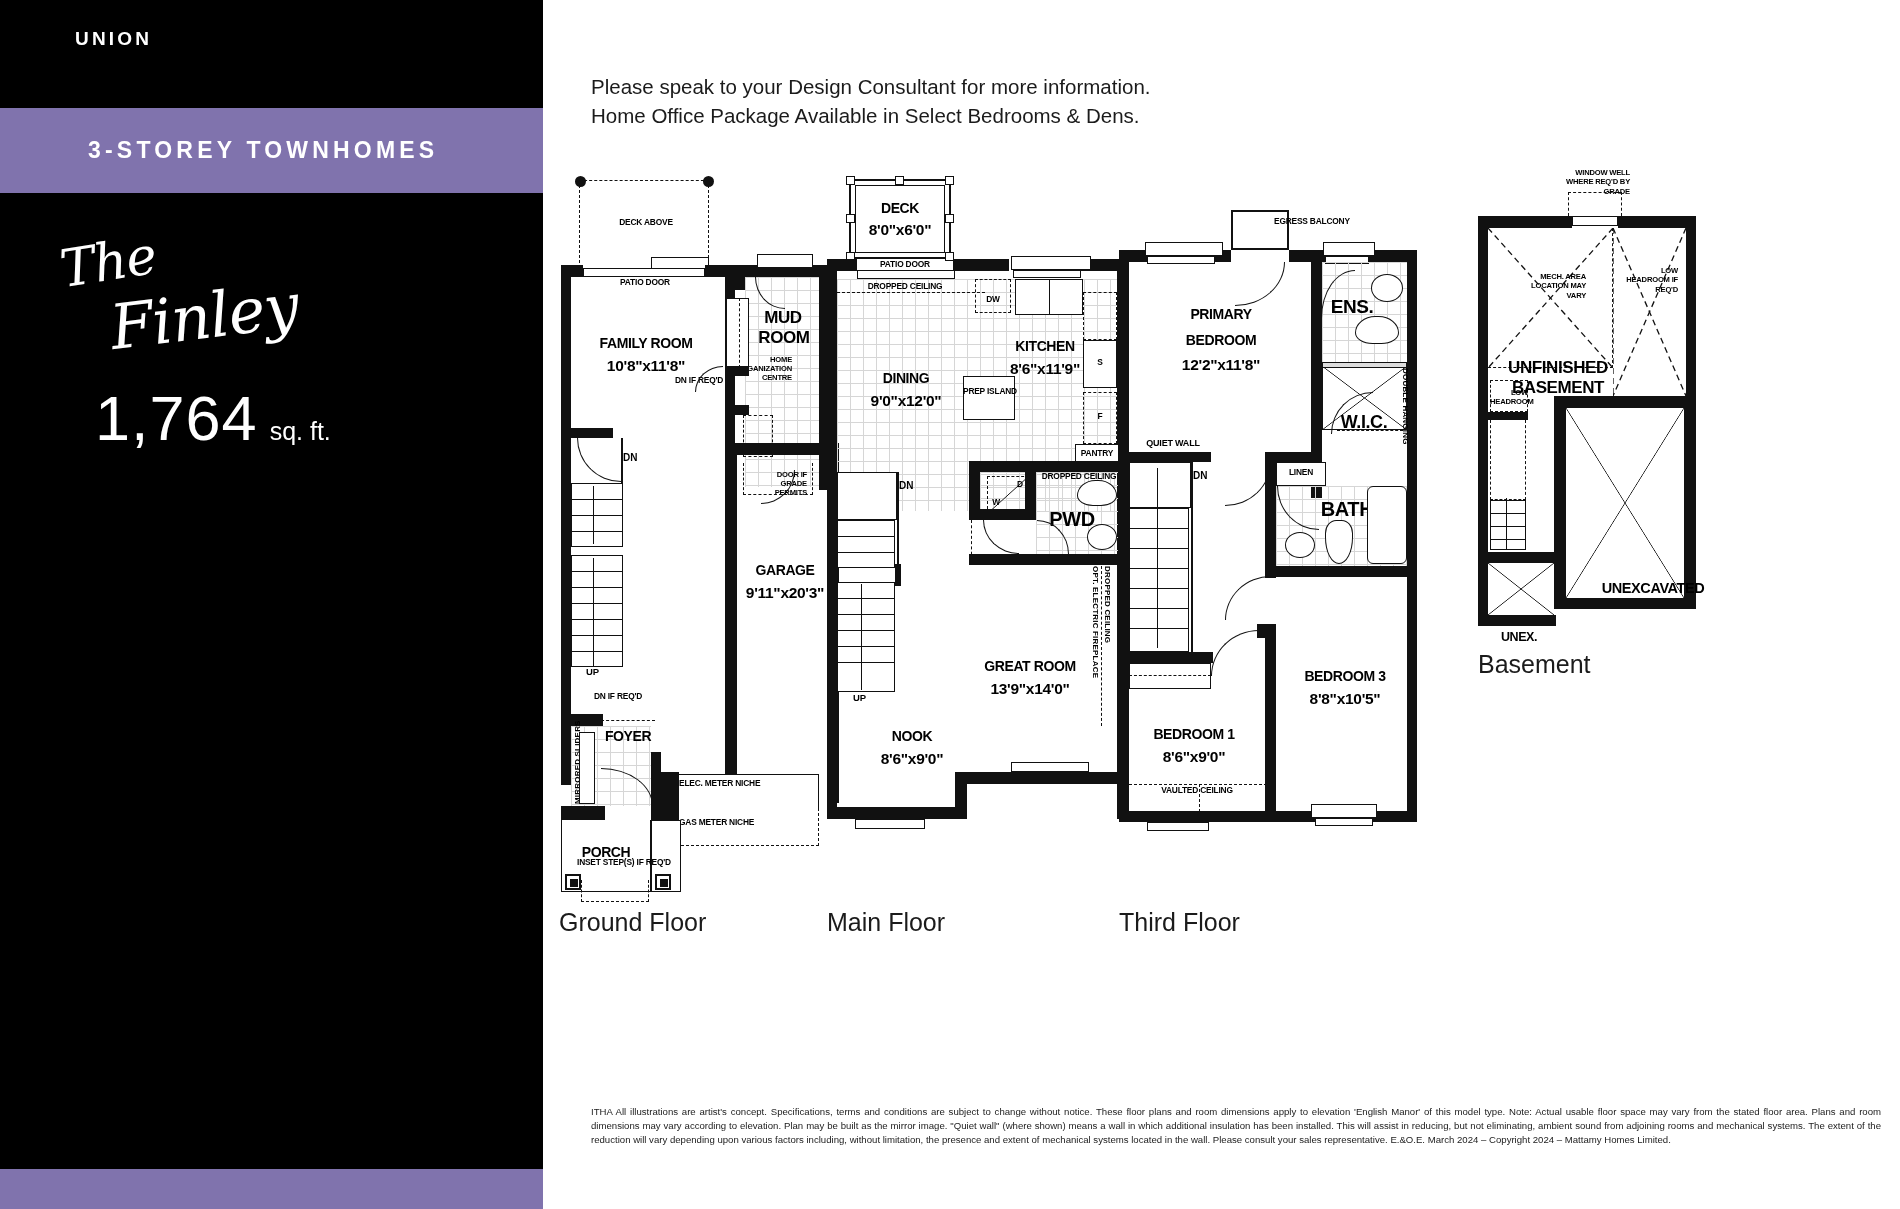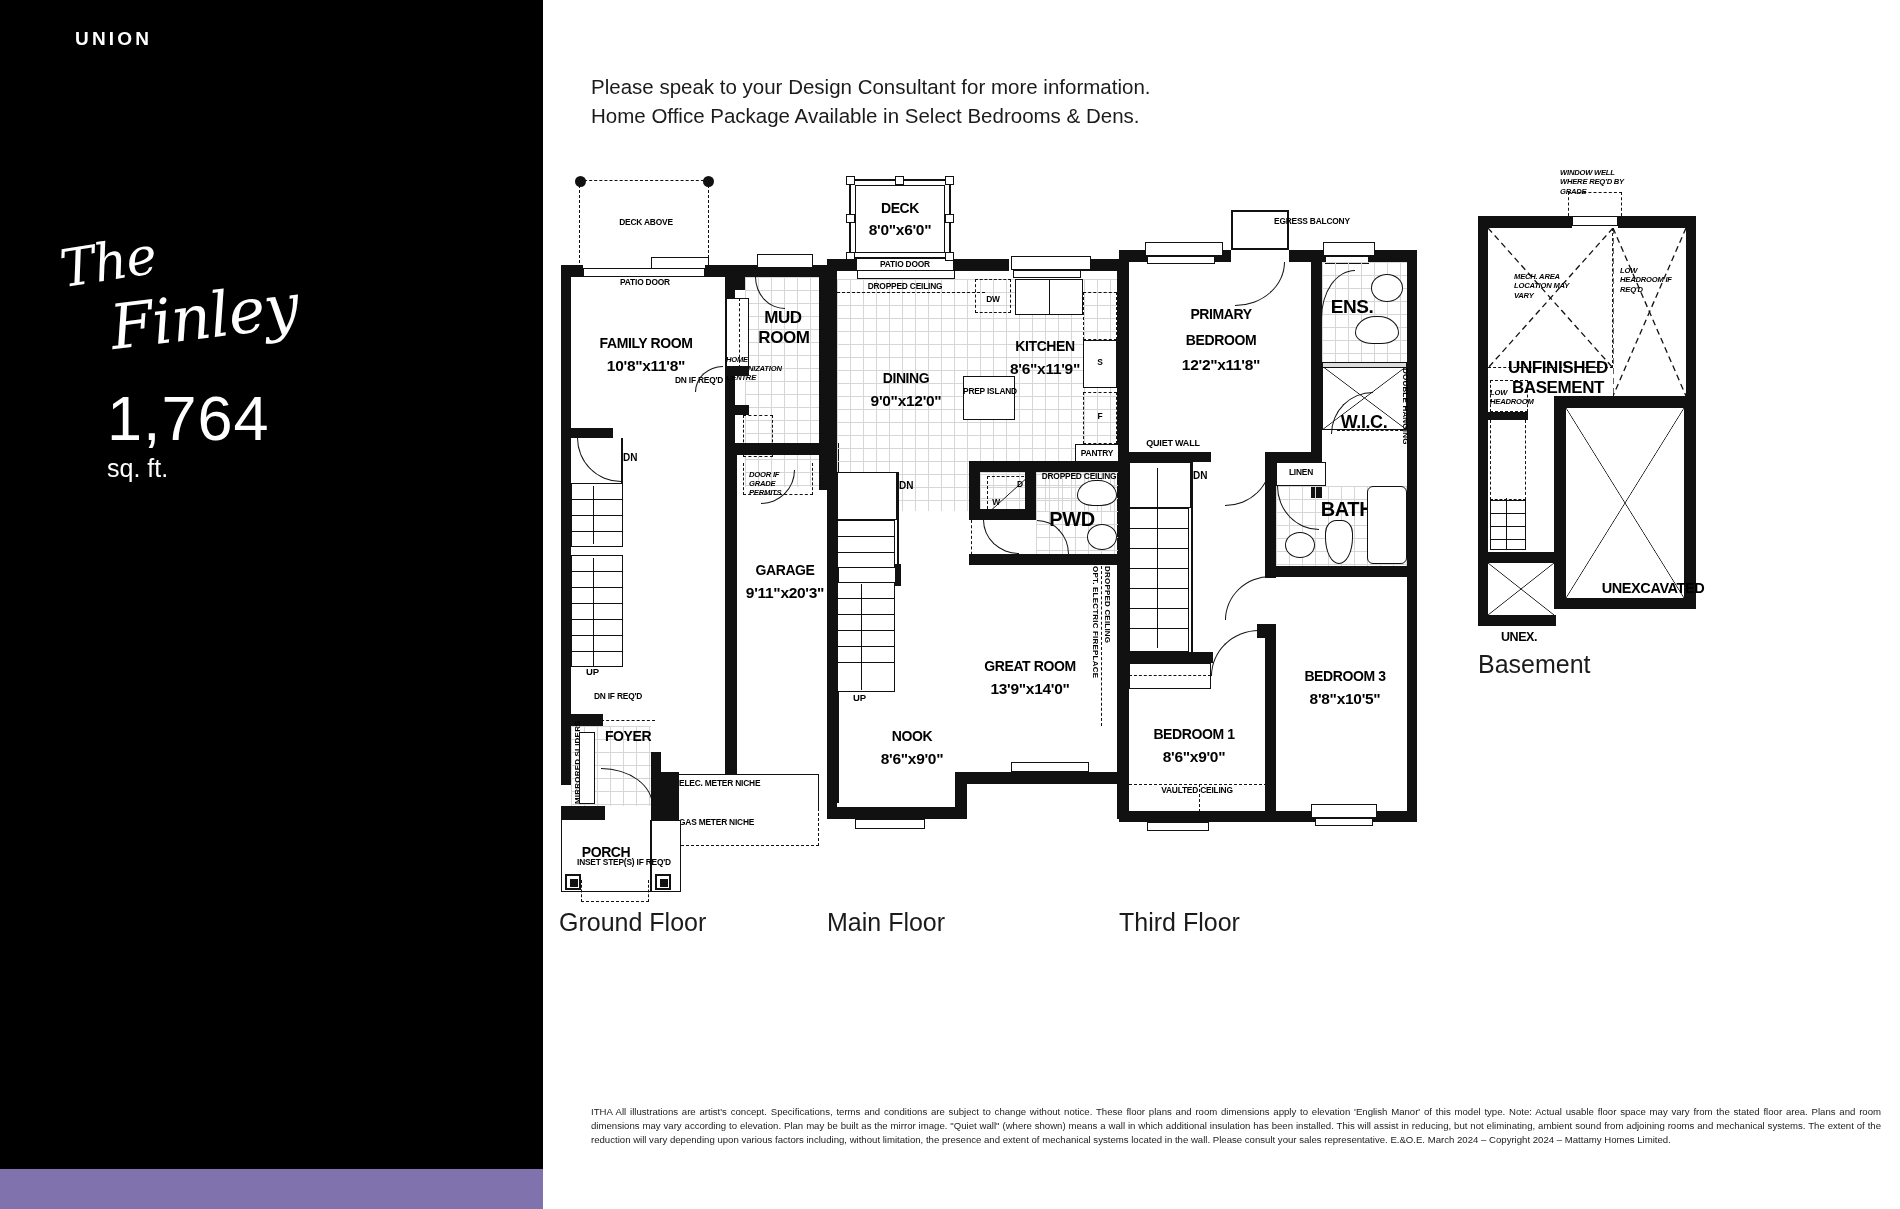--- a/index.html
+++ b/index.html
@@ -45,21 +45,21 @@
   #model-script .l1 {
     position:absolute; left:10px; top:0px;
     font-size:52px; transform:rotate(-9deg); letter-spacing:-1px;
   }
   #model-script .l2 {
     position:absolute; left:60px; top:48px;
     font-size:62px; transform:rotate(-7deg); letter-spacing:-1px;
   }
   #sqft-row {
     position:absolute; left:95px; top:382px;
-    color:#ffffff; display:flex; align-items:baseline;flex-direction:column;
+    color:#ffffff; display:flex; align-items:baseline;
   }
   #sqft-num { font-size:63px; font-weight:300; letter-spacing:1px;
               font-family:"Liberation Sans", sans-serif; }
   #sqft-unit { font-size:25px; margin-left:12px; font-weight:300; }
 
   
   #pane {
     position:absolute; left:543px; top:0; width:1357px; height:1209px;
     background:#ffffff;
   }
@@ -91,22 +91,22 @@
 
   .rlabel { position:absolute; text-align:center; color:#000;
             font-family:"Liberation Sans", sans-serif;
             font-weight:bold; letter-spacing:-0.4px; white-space:nowrap; }
   .rname  { font-size:14px; }
   .rdim   { font-size:15.5px; font-weight:bold; letter-spacing:-0.3px;}
   .tiny   { position:absolute; font-size:8.4px; font-weight:bold;
             color:#000; text-align:center; line-height:1.18;
             letter-spacing:-0.2px; white-space:nowrap; }
   .tiny2  { position:absolute; font-size:7.6px; font-weight:bold;
-            color:#000; text-align:left; line-height:1.2;
-            letter-spacing:-0.2px;font-style:italic; }
+            color:#000; text-align:right; line-height:1.2;
+            letter-spacing:-0.2px; }
   .vtiny  { position:absolute; font-size:8.2px; font-weight:bold; color:#000;
             writing-mode:vertical-rl; letter-spacing:0.2px; white-space:nowrap;}
   .vtinyL { position:absolute; font-size:8.2px; font-weight:bold; color:#000;
             writing-mode:vertical-rl; transform:rotate(180deg);
             letter-spacing:0.2px; white-space:nowrap;}
   .sm     { position:absolute; font-size:11.5px; font-weight:bold; color:#000;
             white-space:nowrap; }
   .xbox { position:absolute; }
   .xbox::before, .xbox::after{
     content:""; position:absolute; left:0; top:0; width:100%; height:100%;
@@ -133,20 +133,23 @@
   #footer {
     position:absolute; left:48px; top:1105px; width:1290px;
     font-size:9.6px; line-height:1.45; color:#1b1b1b; text-align:justify;
   }
 </style>
 </head>
 <body>
 
 <div id="sidebar">
   <div id="brand-name">UNION</div>
+  <div id="band-top">
+    <div id="band-label">3-STOREY TOWNHOMES</div>
+  </div>
   <div id="model-script">
     <div class="l1">The</div>
     <div class="l2">Finley</div>
   </div>
   <div id="sqft-row">
     <span id="sqft-num">1,764</span>
     <span id="sqft-unit">sq. ft.</span>
   </div>
   <div id="band-bottom"></div>
 </div>

